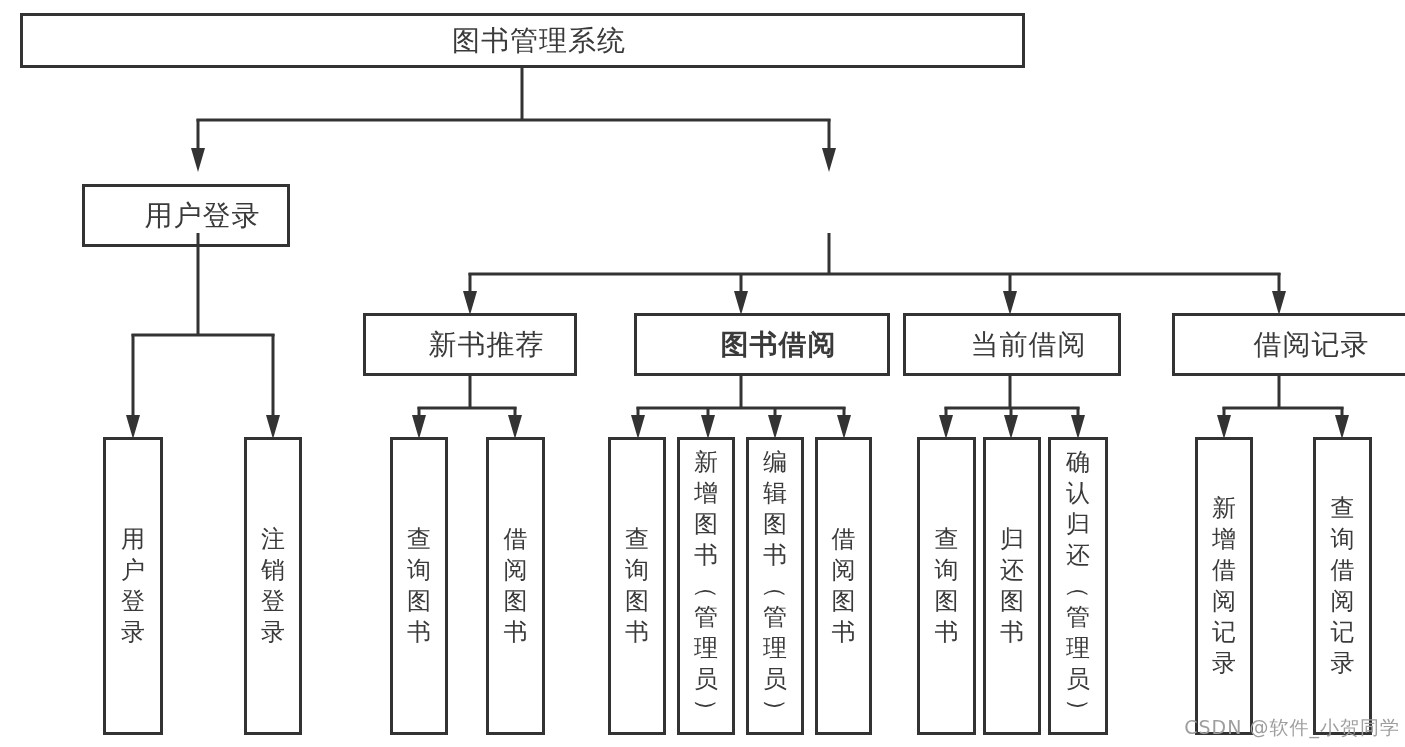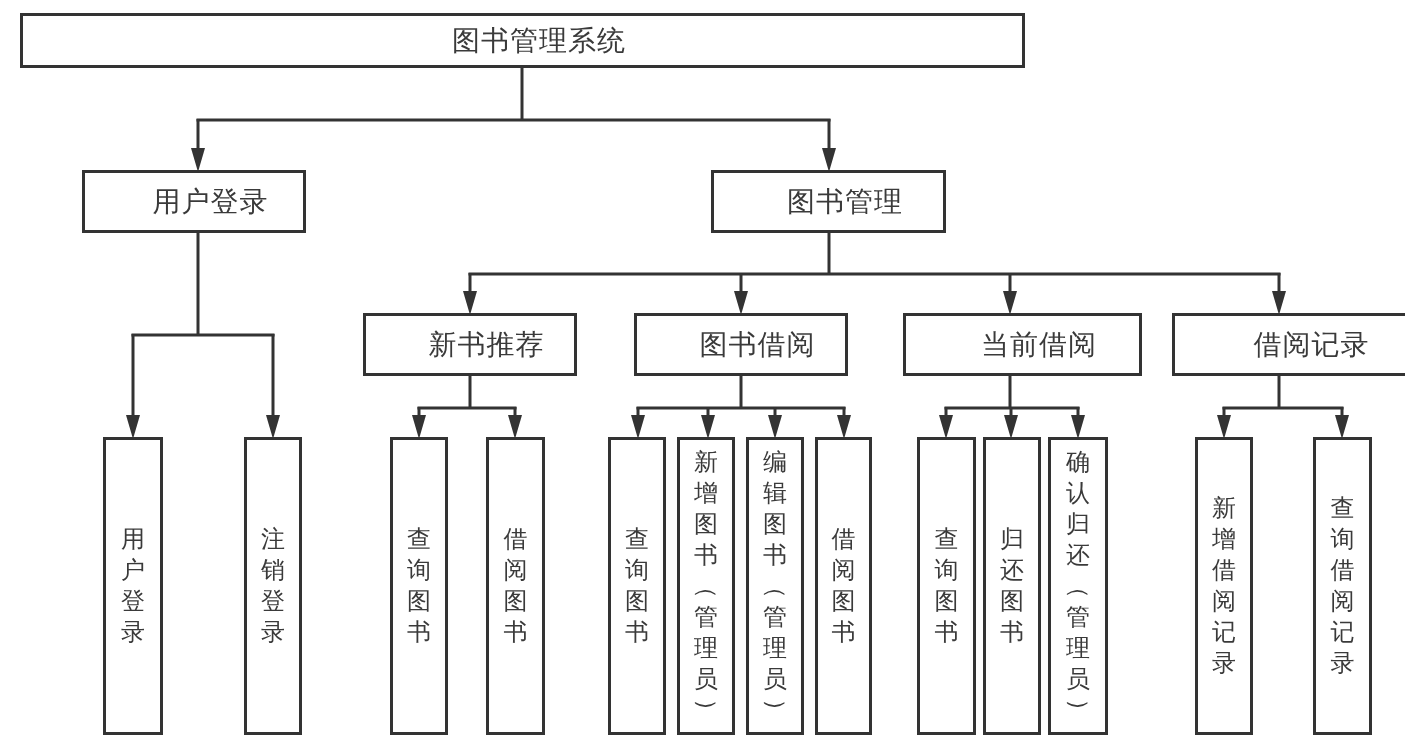--- a/index.html
+++ b/index.html
@@ -100,26 +100,26 @@
       </g>
       <g stroke="#333333" stroke-width="3" fill="#333333">
         <line x1="1279" y1="376" x2="1279" y2="408"></line>
         <line x1="1222.5" y1="408" x2="1343.5" y2="408"></line>
         <line x1="1224" y1="407" x2="1224" y2="421"></line>
         <polygon stroke="none" points="1217,415 1231,415 1224,439"></polygon>
         <line x1="1342" y1="407" x2="1342" y2="421"></line>
         <polygon stroke="none" points="1335,415 1349,415 1342,439"></polygon>
       </g>
     </svg>
+  <div id="watermark">CSDN @软件_小贺同学</div>
 <div class="box hbox" style="left: 20px; top: 13px; width: 1005px; height: 55px;">图书管理系统</div>
-    <div class="box hbox" style="left: 82px; top: 170px; width: 224px; height: 63px;">用户登录</div>
-    <div class="box hbox" style="left: 711px; top: 170px; width: 235px; height: 63px;">图书管理</div>
+    <div class="box hbox" style="left: 82px; top: 184px; width: 208px; height: 63px;">用户登录</div>
     <div class="box hbox" style="left: 363px; top: 313px; width: 214px; height: 63px; font-family: Liberation Serif, serif;">新书推荐</div>
-    <div class="box hbox" style="left: 634px; top: 313px; width: 214px; height: 63px;">图书借阅</div>
-    <div class="box hbox" style="left: 903px; top: 313px; width: 239px; height: 63px;">当前借阅</div>
+    <div class="box hbox" style="left: 634px; top: 313px; width: 256px; height: 63px; font-weight: bold;">图书借阅</div>
+    <div class="box hbox" style="left: 903px; top: 313px; width: 218px; height: 63px;">当前借阅</div>
     <div class="box hbox" style="left: 1172px; top: 313px; width: 246px; height: 63px;">借阅记录</div>
     <div class="box vbox" style="left: 103px; top: 437px; width: 60px; height: 298px;">
       <span class="vchar">用</span>
       <span class="vchar">户</span>
       <span class="vchar">登</span>
       <span class="vchar">录</span>
     </div>
     <div class="box vbox" style="left: 244px; top: 437px; width: 58px; height: 298px;">
       <span class="vchar">注</span>
       <span class="vchar">销</span>

